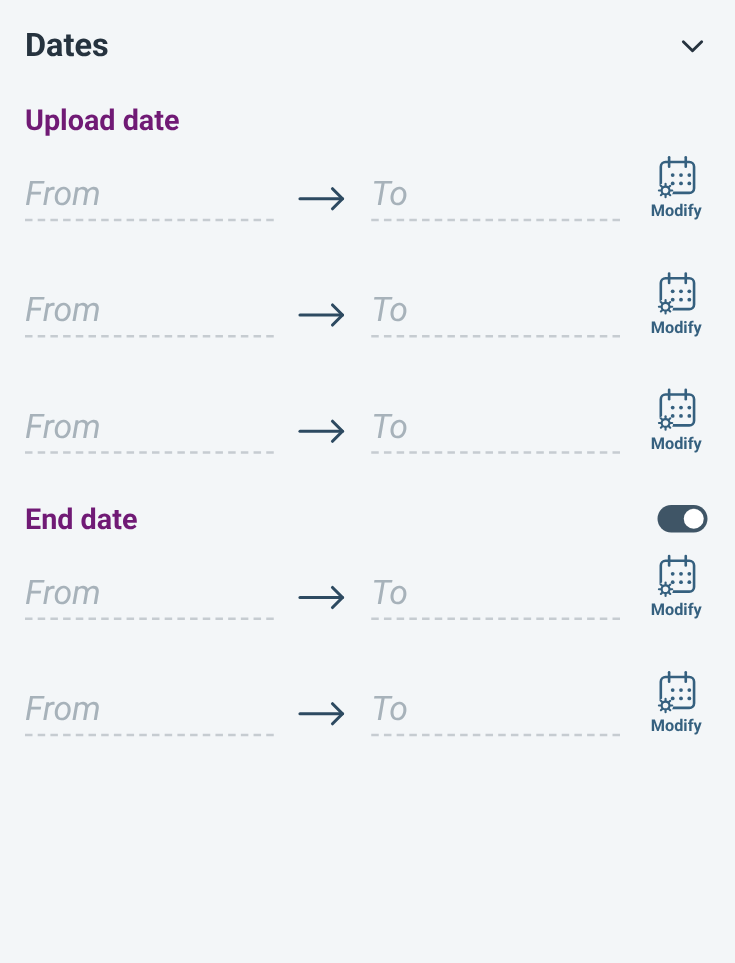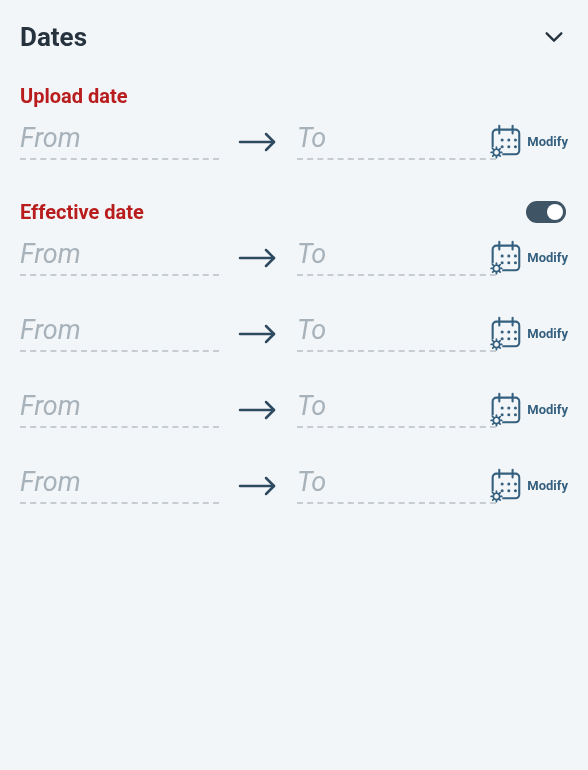--- a/index.html
+++ b/index.html
@@ -27,23 +27,23 @@
 
     .section { padding: 8px 0 30px 0; }
     .section-header {
       display: flex;
       align-items: center;
       justify-content: space-between;
       min-height: 28px;
       margin-bottom: 12px;
     }
     .section-label {
-      font-size: 20px;
+      font-size: 23px;
       font-weight: 700;
-      color: #b91c1c;
+      color: #701a75;
     }
     .toggle {
       width: 40px; height: 22px;
       background: #3f5566;
       border-radius: 11px;
       position: relative;
       cursor: pointer;
       flex-shrink: 0;
       margin-right: 2px;
     }
@@ -81,21 +81,21 @@
       display: flex;
       align-items: center;
       justify-content: center;
       padding-bottom: 6px;
       color: #2d4a61;
       flex-shrink: 0;
     }
     .arrow svg { display: block; }
     .modify {
       display: flex;
-      flex-direction: row;
+      flex-direction: column;
       align-items: center;
       justify-content: flex-end;
       gap: 2px;
       cursor: pointer;
       width: 54px;
       flex-shrink: 0;
       padding-bottom: 0;
     }
     .modify-icon {
       color: #35607f;
@@ -176,22 +176,70 @@
           <svg width="40" height="38">
               <use href="#svg-calendar-gear"></use>
             </svg>
         </span>
         <span class="modify-label">Modify</span>
       </div>
     </div>
   </div>
 
   <div class="section">
+    <div class="row">
+      <div class="field">
+        <input class="input" placeholder="From" style="">
+      </div>
+      <span class="arrow">
+        <svg width="42" height="24">
+            <use href="#svg-arrow-right"></use>
+          </svg>
+      </span>
+      <div class="field">
+        <input class="input" placeholder="To" style="">
+      </div>
+      <div class="modify">
+        <span class="modify-icon">
+          <svg width="40" height="38">
+              <use href="#svg-calendar-gear"></use>
+            </svg>
+        </span>
+        <span class="modify-label">Modify</span>
+      </div>
+    </div>
+  </div>
+
+  <div class="section">
+    <div class="row">
+      <div class="field">
+        <input class="input" placeholder="From" style="">
+      </div>
+      <span class="arrow">
+        <svg width="42" height="24">
+            <use href="#svg-arrow-right"></use>
+          </svg>
+      </span>
+      <div class="field">
+        <input class="input" placeholder="To" style="">
+      </div>
+      <div class="modify">
+        <span class="modify-icon">
+          <svg width="40" height="38">
+              <use href="#svg-calendar-gear"></use>
+            </svg>
+        </span>
+        <span class="modify-label">Modify</span>
+      </div>
+    </div>
+  </div>
+
+  <div class="section">
     <div class="section-header">
-      <div class="section-label">Effective date</div>
+      <div class="section-label">End date</div>
       <div class="toggle">
           <div class="toggle-knob"></div>
         </div>
     </div>
     <div class="row">
       <div class="field">
         <input class="input" placeholder="From" style="">
       </div>
       <span class="arrow">
         <svg width="42" height="24">
@@ -229,61 +277,13 @@
         <span class="modify-icon">
           <svg width="40" height="38">
               <use href="#svg-calendar-gear"></use>
             </svg>
         </span>
         <span class="modify-label">Modify</span>
       </div>
     </div>
   </div>
 
-  <div class="section">
-    <div class="row">
-      <div class="field">
-        <input class="input" placeholder="From" style="">
-      </div>
-      <span class="arrow">
-        <svg width="42" height="24">
-            <use href="#svg-arrow-right"></use>
-          </svg>
-      </span>
-      <div class="field">
-        <input class="input" placeholder="To" style="">
-      </div>
-      <div class="modify">
-        <span class="modify-icon">
-          <svg width="40" height="38">
-              <use href="#svg-calendar-gear"></use>
-            </svg>
-        </span>
-        <span class="modify-label">Modify</span>
-      </div>
-    </div>
-  </div>
-
-  <div class="section">
-    <div class="row">
-      <div class="field">
-        <input class="input" placeholder="From" style="">
-      </div>
-      <span class="arrow">
-        <svg width="42" height="24">
-            <use href="#svg-arrow-right"></use>
-          </svg>
-      </span>
-      <div class="field">
-        <input class="input" placeholder="To" style="">
-      </div>
-      <div class="modify">
-        <span class="modify-icon">
-          <svg width="40" height="38">
-              <use href="#svg-calendar-gear"></use>
-            </svg>
-        </span>
-        <span class="modify-label">Modify</span>
-      </div>
-    </div>
-  </div>
-
 </div>
 
 </body></html>

